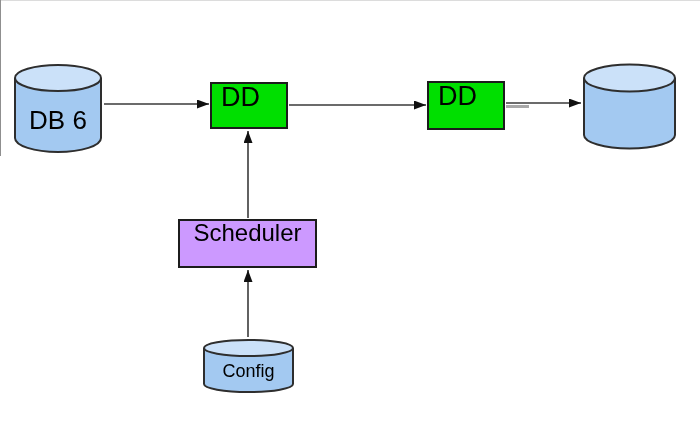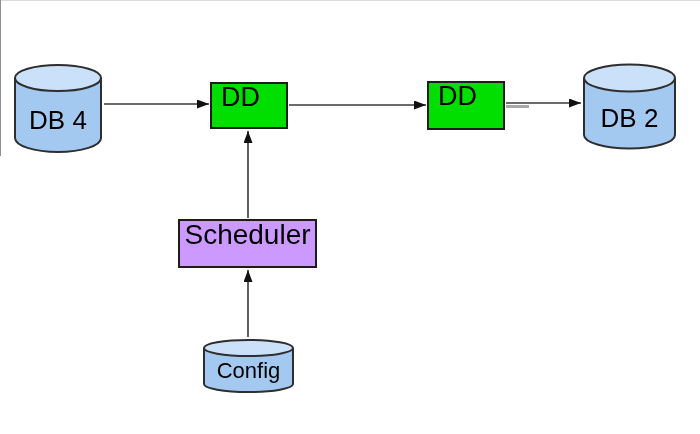--- a/index.html
+++ b/index.html
@@ -14,61 +14,60 @@
   .cyl{width:100%;height:100%;display:block;}
   .cyl-label{
     position:absolute;left:0;right:0;display:flex;justify-content:center;align-items:center;
     color:#000;line-height:1;
   }
   #db1{left:13px;top:62px;width:90px;height:92px;}
   #db1 .cyl-label{top:30px;bottom:6px;font-size:26px;}
   #db2{left:582px;top:62px;width:95px;height:89px;}
   #db2 .cyl-label{top:28px;bottom:6px;font-size:26px;}
   #config{left:202px;top:338px;width:93px;height:56px;}
-  #config .cyl-label{top:12px;bottom:2px;font-size:22px;}
+  #config .cyl-label{top:12px;bottom:2px;font-size:18px;}
 
   .box{
     border:2px solid #1c1c1c;display:flex;align-items:flex-start;line-height:1;
   }
   #dd1{left:210px;top:82px;width:78px;height:47px;font-size:27px;padding-left:9px;}
   #dd2{left:427px;top:81px;width:78px;height:49px;font-size:27px;padding-left:9px;}
-  #scheduler{left:178px;top:219px;width:139px;height:49px;font-size:28px;justify-content:center;}
+  #scheduler{left:178px;top:219px;width:139px;height:49px;font-size:24px;justify-content:center;}
 
   .edges{position:absolute;left:0;top:0;pointer-events:none;}
 </style>
 </head>
 <body>
 
 <div class="canvas">
 
   <div class="frame-top"></div>
   <div class="frame-left"></div>
 
   <div class="node" id="db1">
     <svg class="cyl" viewBox="0 0 90 92">
       <path d="M2 16 v60 a43 14 0 0 0 86 0 V16" stroke="#2e2e2e" stroke-width="2" fill="#a3c9f1"></path>
       <ellipse cx="45" cy="16" rx="43" ry="13" stroke="#2e2e2e" stroke-width="2" fill="#cbe1f9"></ellipse>
     </svg>
-    <div class="cyl-label">DB 4</div>
+    <div class="cyl-label">DB 6</div>
   </div>
 
   <div class="node box" id="dd1" style="background-color: rgb(0, 223, 0);">
     <span>DD</span>
   </div>
 
   <div class="node box" id="dd2" style="background-color: rgb(0, 223, 0);">
     <span>DD</span>
   </div>
 
   <div class="node" id="db2">
     <svg class="cyl" viewBox="0 0 95 89">
       <path d="M2 16 v57 a45.5 13.5 0 0 0 91 0 V16" stroke="#2e2e2e" stroke-width="2" fill="#a3c9f1"></path>
       <ellipse cx="47.5" cy="16" rx="45.5" ry="13.5" stroke="#2e2e2e" stroke-width="2" fill="#cbe1f9"></ellipse>
     </svg>
-    <div class="cyl-label">DB 2</div>
   </div>
 
   <div class="node box" id="scheduler" style="background-color: rgb(204, 153, 255);">
     <span>Scheduler</span>
   </div>
 
   <div class="node" id="config">
     <svg class="cyl" viewBox="0 0 93 56">
       <path d="M2 10 v36 a44.5 8 0 0 0 89 0 V10" stroke="#2e2e2e" stroke-width="2" fill="#a3c9f1"></path>
       <ellipse cx="46.5" cy="10" rx="44.5" ry="8" stroke="#2e2e2e" stroke-width="2" fill="#cbe1f9"></ellipse>

